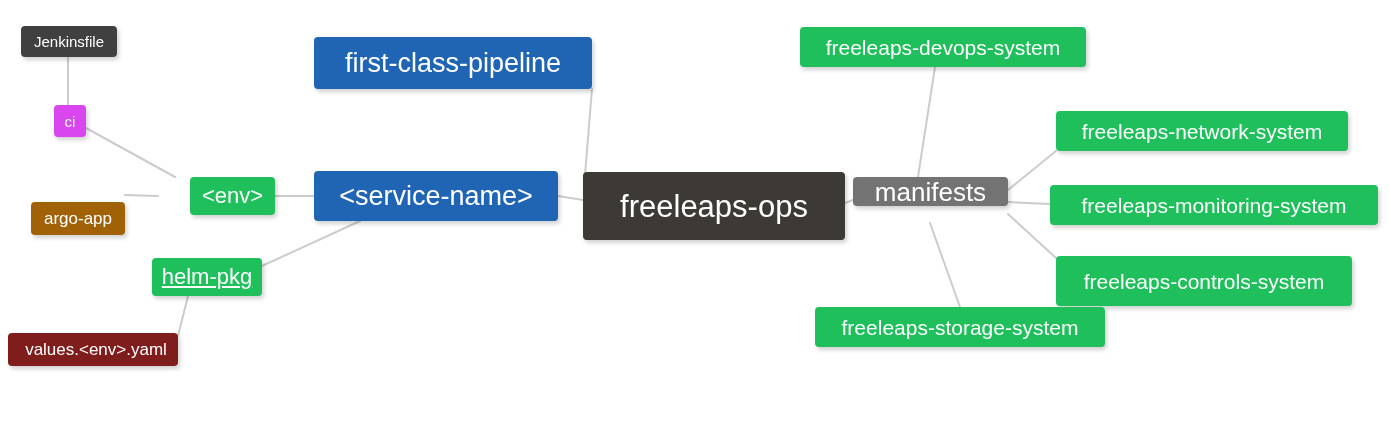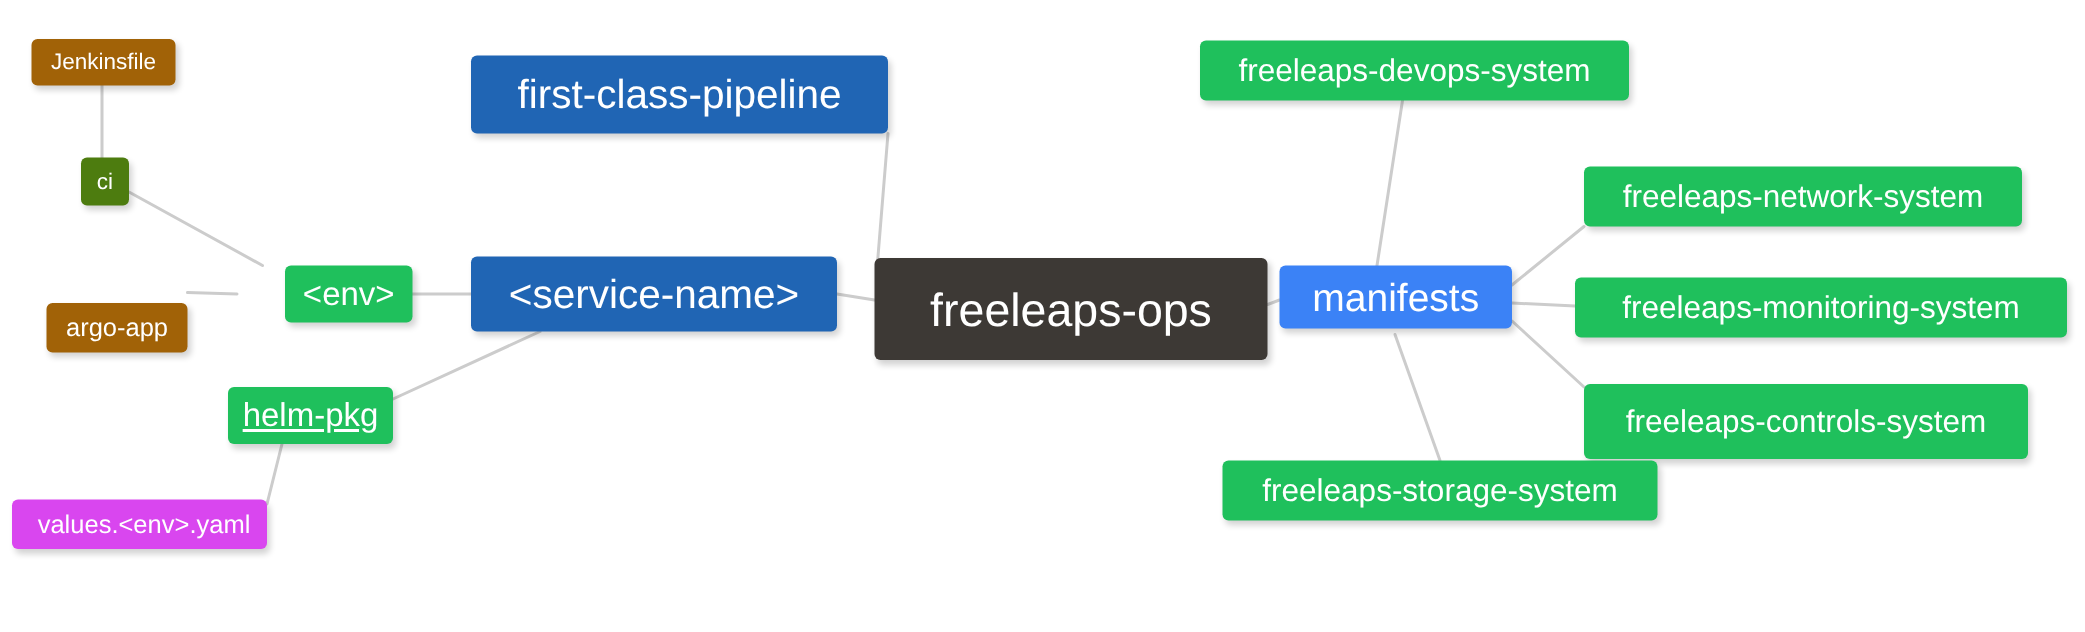--- a/index.html
+++ b/index.html
@@ -68,39 +68,39 @@
   <div id="node-layer">
       <div class="mm-node" style="left: 583px; top: 172px; width: 262px; height: 68px; background: rgb(61, 57, 53); font-size: 31px;">
         <span class="mm-label">freeleaps-ops</span>
       </div>
       <div class="mm-node" style="left: 314px; top: 37px; width: 278px; height: 52px; background: rgb(32, 101, 180); font-size: 27px;">
         <span class="mm-label">first-class-pipeline</span>
       </div>
       <div class="mm-node" style="left: 314px; top: 171px; width: 244px; height: 50px; background: rgb(32, 101, 180); font-size: 27px;">
         <span class="mm-label">&lt;service-name&gt;</span>
       </div>
-      <div class="mm-node" style="left: 853px; top: 177px; width: 155px; height: 42px; background: #3b82f6; font-size: 26px;">
+      <div class="mm-node" style="left: 853px; top: 177px; width: 155px; height: 29px; background: #737373; font-size: 26px;">
         <span class="mm-label">manifests</span>
       </div>
       <div class="mm-node" style="left: 158px; top: 177px; width: 85px; height: 38px; background: rgb(31, 192, 92); font-size: 22px; margin-left: 32px;">
         <span class="mm-label">&lt;env&gt;</span>
       </div>
       <div class="mm-node" style="left: 152px; top: 258px; width: 110px; height: 38px; background: rgb(31, 192, 92); font-size: 22px; text-decoration: underline;">
         <span class="mm-label">helm-pkg</span>
       </div>
-      <div class="mm-node" style="left: 21px; top: 26px; width: 96px; height: 31px; background: #a16207; font-size: 15px;">
+      <div class="mm-node" style="left: 21px; top: 26px; width: 96px; height: 31px; background: #404040; font-size: 15px;">
         <span class="mm-label">Jenkinsfile</span>
       </div>
-      <div class="mm-node" style="left: 54px; top: 105px; width: 32px; height: 32px; background: #4d7c0f; font-size: 15px;">
+      <div class="mm-node" style="left: 54px; top: 105px; width: 32px; height: 32px; background: #d946ef; font-size: 15px;">
         <span class="mm-label">ci</span>
       </div>
       <div class="mm-node" style="left: 31px; top: 178px; width: 94px; height: 33px; background: #a16207; font-size: 17px; margin-top: 24px;">
         <span class="mm-label">argo-app</span>
       </div>
-      <div class="mm-node" style="left: 8px; top: 333px; width: 170px; height: 33px; background: #d946ef; font-size: 17px; padding-left: 16px;">
+      <div class="mm-node" style="left: 8px; top: 333px; width: 170px; height: 33px; background: #7f1d1d; font-size: 17px; padding-left: 16px;">
         <span class="mm-label">values.&lt;env&gt;.yaml</span>
       </div>
       <div class="mm-node" style="left: 800px; top: 27px; width: 286px; height: 40px; background: rgb(31, 192, 92); font-size: 21px;">
         <span class="mm-label">freeleaps-devops-system</span>
       </div>
       <div class="mm-node" style="left: 1056px; top: 111px; width: 292px; height: 40px; background: rgb(31, 192, 92); font-size: 21px;">
         <span class="mm-label">freeleaps-network-system</span>
       </div>
       <div class="mm-node" style="left: 1050px; top: 185px; width: 328px; height: 40px; background: rgb(31, 192, 92); font-size: 21px;">
         <span class="mm-label">freeleaps-monitoring-system</span>

